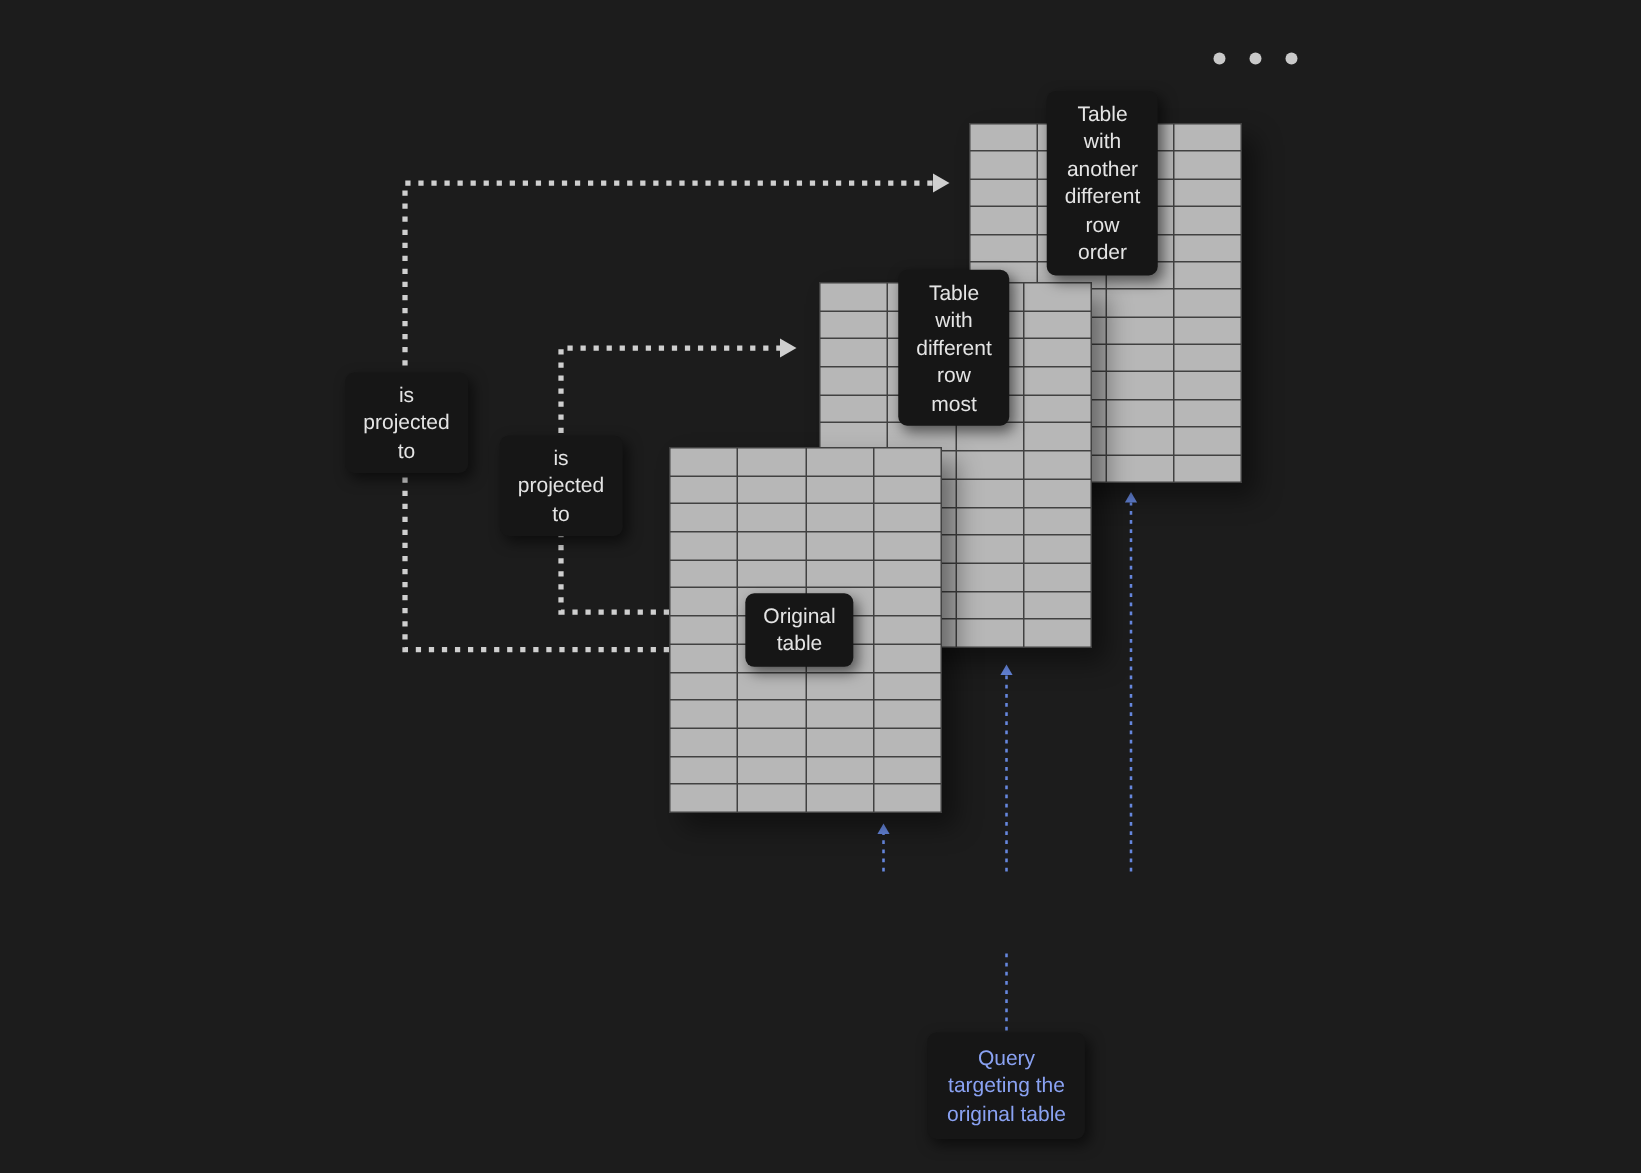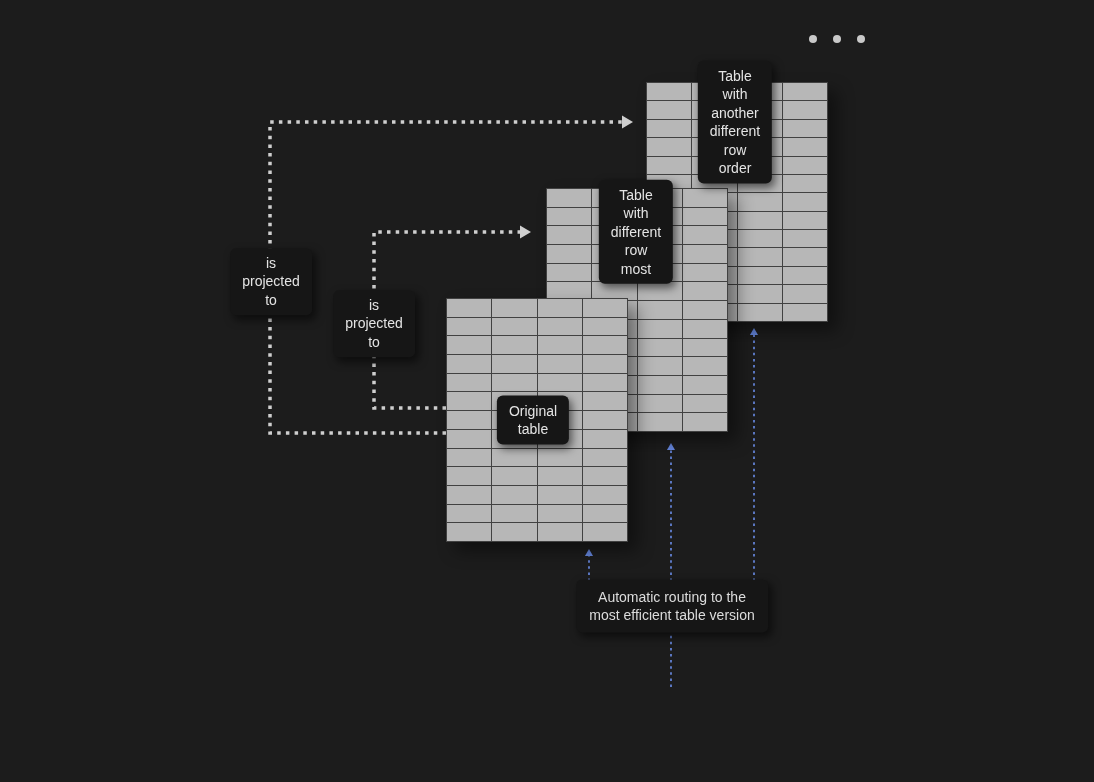--- a/index.html
+++ b/index.html
@@ -208,20 +208,21 @@
     </div>
   <div id="labels-layer">
       <div class="tag" style="left: 735px; top: 122px;">Table with another
 different row order</div>
       <div class="tag" style="left: 636px; top: 232px;">Table with
 different row most</div>
       <div class="tag" style="left: 533px; top: 420px;">Original table</div>
       <div class="tag" style="left: 271px; top: 282px;">is projected to</div>
       <div class="tag" style="left: 374px; top: 324px;">is projected to</div>
     </div>
-  <div class="tag callout" style="left: 672px; top: 606px; color: rgb(220, 220, 220);">Automatic routing to the
-most efficient table version</div>
+  <div class="tag callout" style="left: 671px; top: 724px; color: rgb(138, 162, 242);">Query
+targeting the
+original table</div>
   <div class="dots" id="dots">
       <span class="dot" style="background: rgb(201, 201, 201);"></span>
       <span class="dot" style="background: rgb(201, 201, 201);"></span>
       <span class="dot" style="background: rgb(201, 201, 201);"></span>
     </div>
 </div>
 
 </body></html>

